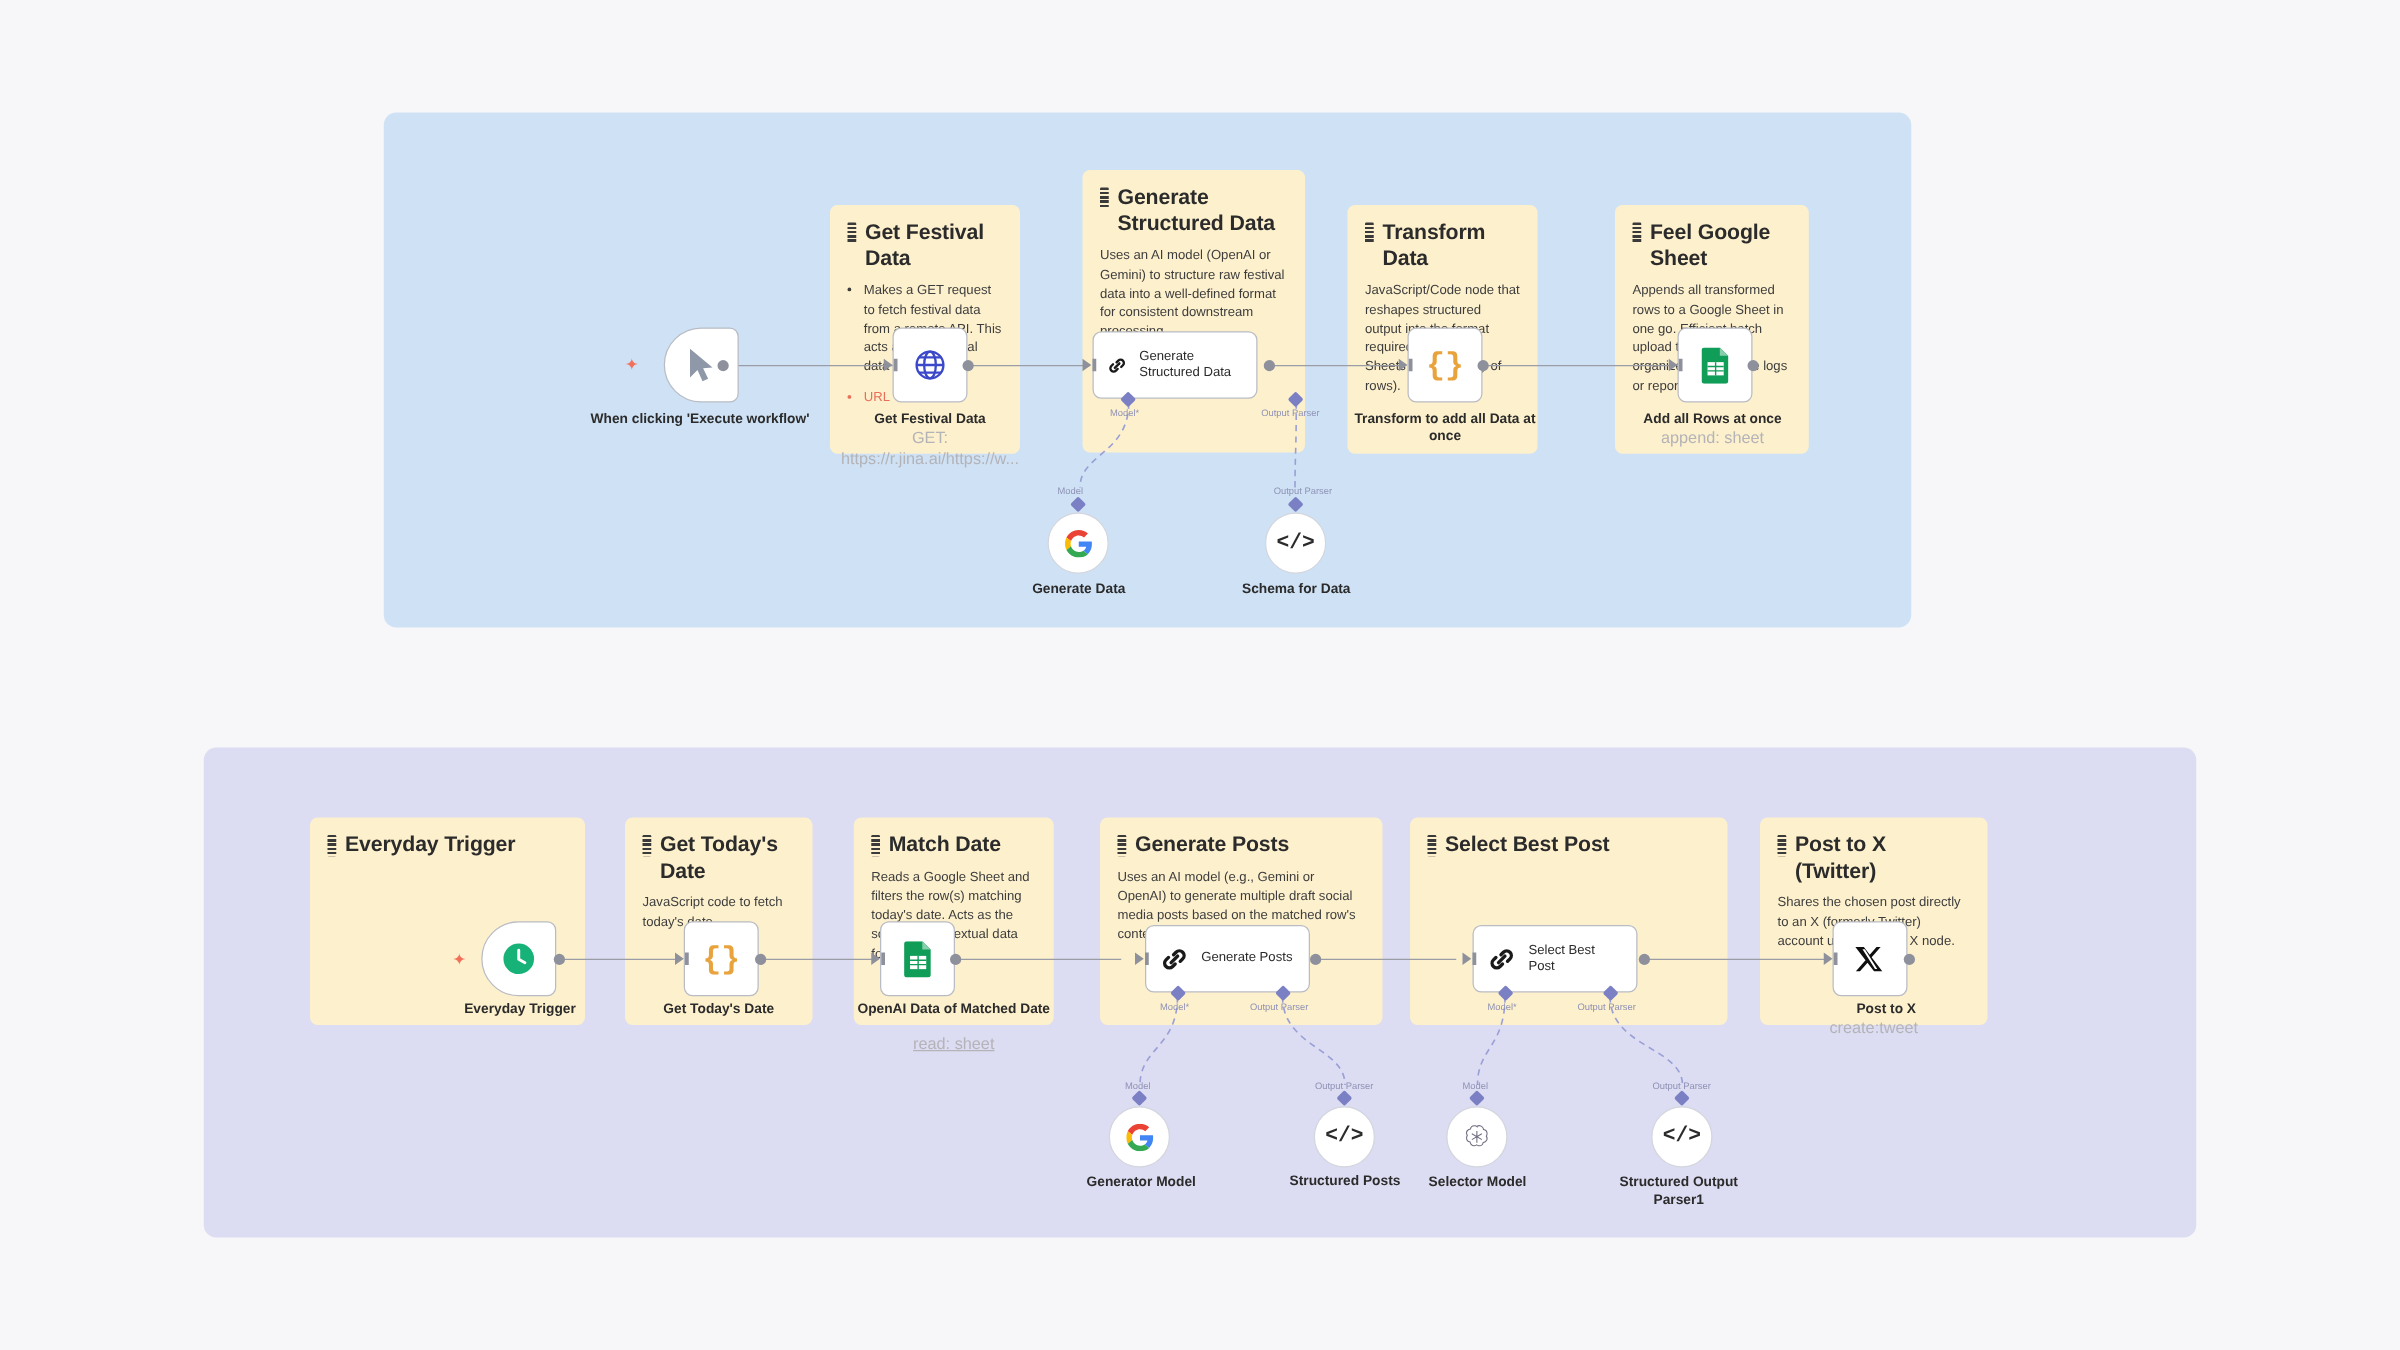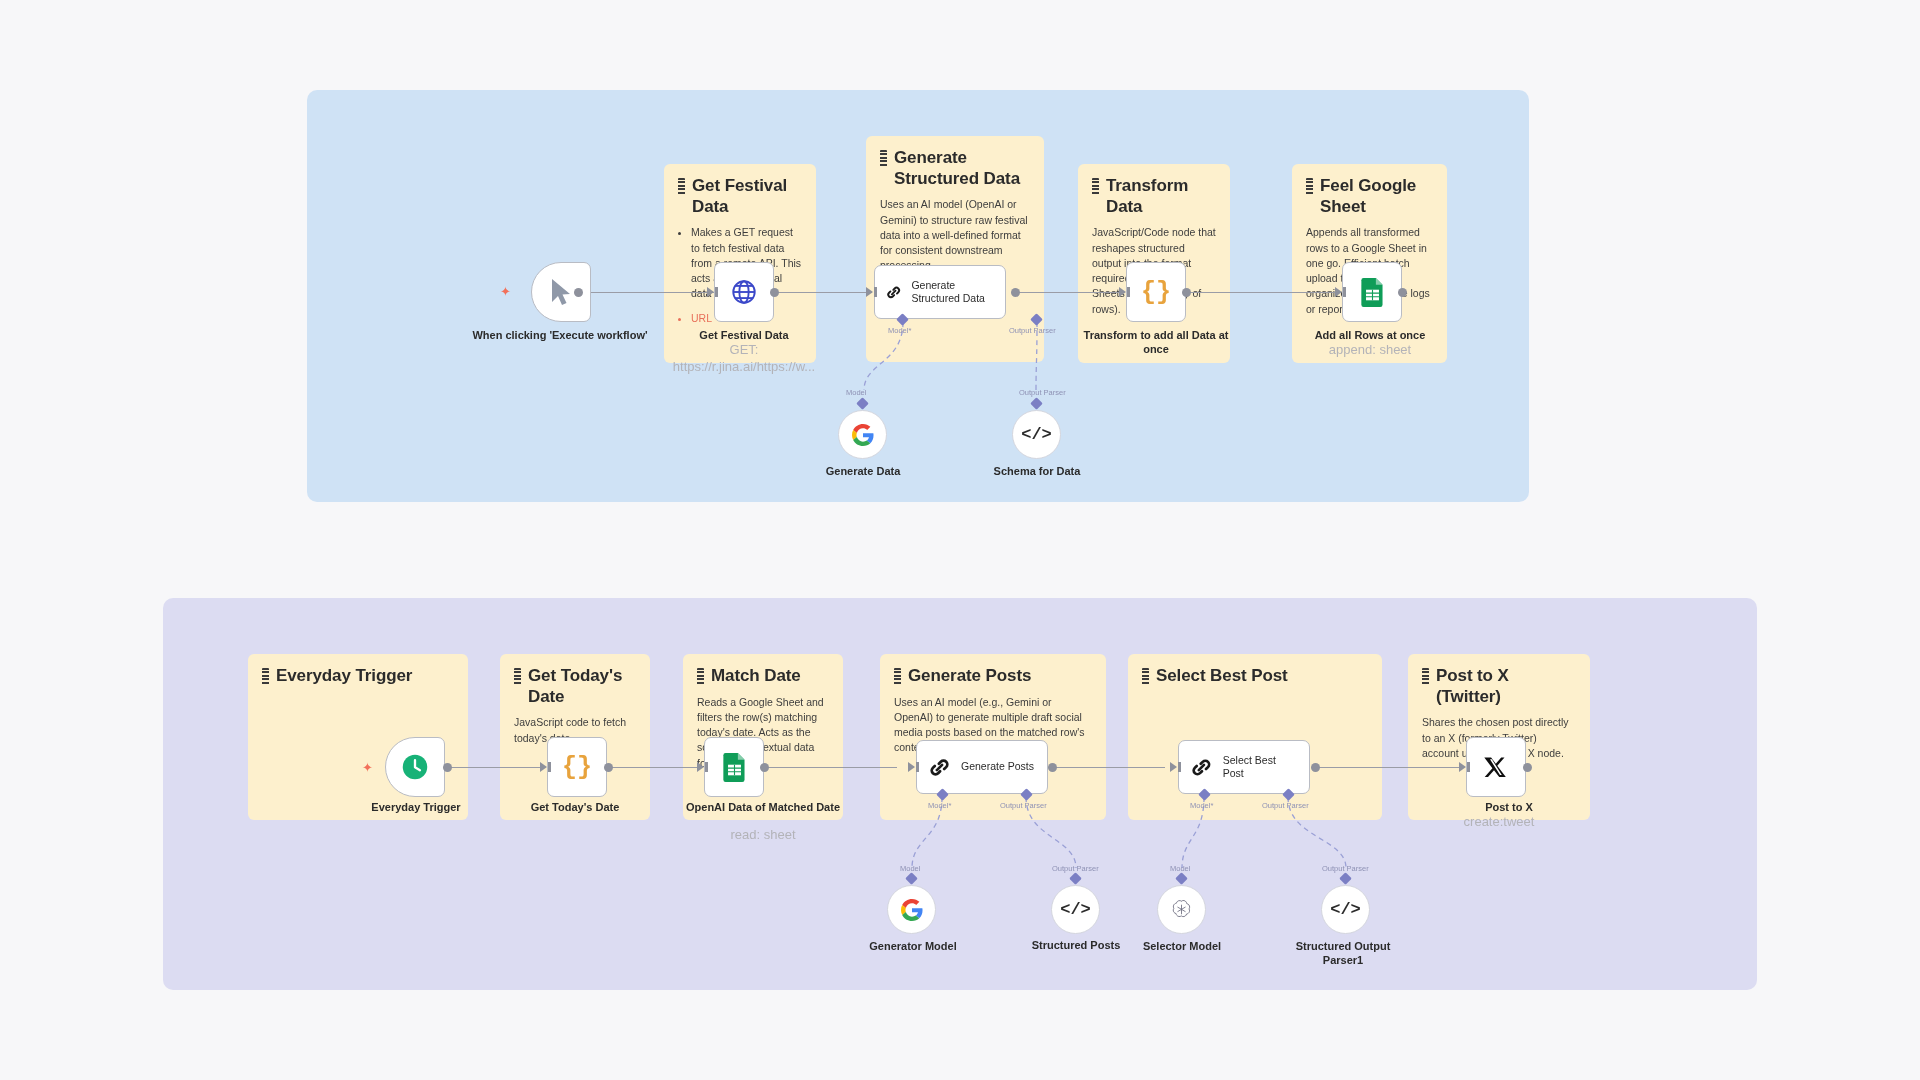--- a/index.html
+++ b/index.html
@@ -348,21 +348,21 @@
       <path fill="#0F9D58" d="M2 0h11l6 6v18a2 2 0 0 1-2 2H2a2 2 0 0 1-2-2V2a2 2 0 0 1 2-2z"></path>
       <path fill="#87CEAC" d="M13 0l6 6h-6z"></path>
       <rect x="4.2" y="10.5" width="11.6" height="9.5" fill="#fff"></rect>
       <path stroke="#0F9D58" stroke-width="1" d="M4.2 13.6h11.6M4.2 16.8h11.6M10 10.5v9.5"></path>
     </svg>
   </div>
   <div class="dot-out" style="left:760px; top:763px;"></div>
   <div class="node-caption" style="left:683px; top:800px; width:160px;">
     <span>OpenAI Data of Matched Date</span>
   </div>
-  <div class="node-subcaption" style="left:683px; top:827px; width:160px;">
+  <div class="node-subcaption" style="left:683px; top:827px; width:160px;text-decoration:underline;">
     <span>read: sheet</span>
   </div>
 
   <div class="arrow-in" style="left:908px; top:762px;"></div>
   <div class="node wide" style="left:916px; top:740px;">
     <svg class="ico" width="25" height="25" viewBox="0 0 24 24" fill="none" stroke="#1a1a1a" stroke-width="2.6" stroke-linecap="round">
       <path d="M9.5 14.5 L14.5 9.5"></path>
       <path d="M7.5 10.5 L5.6 12.4 a3.6 3.6 0 0 0 5.1 5.1 L12.6 15.6"></path>
       <path d="M16.5 13.5 L18.4 11.6 a3.6 3.6 0 0 0 -5.1 -5.1 L11.4 8.4"></path>
     </svg>

